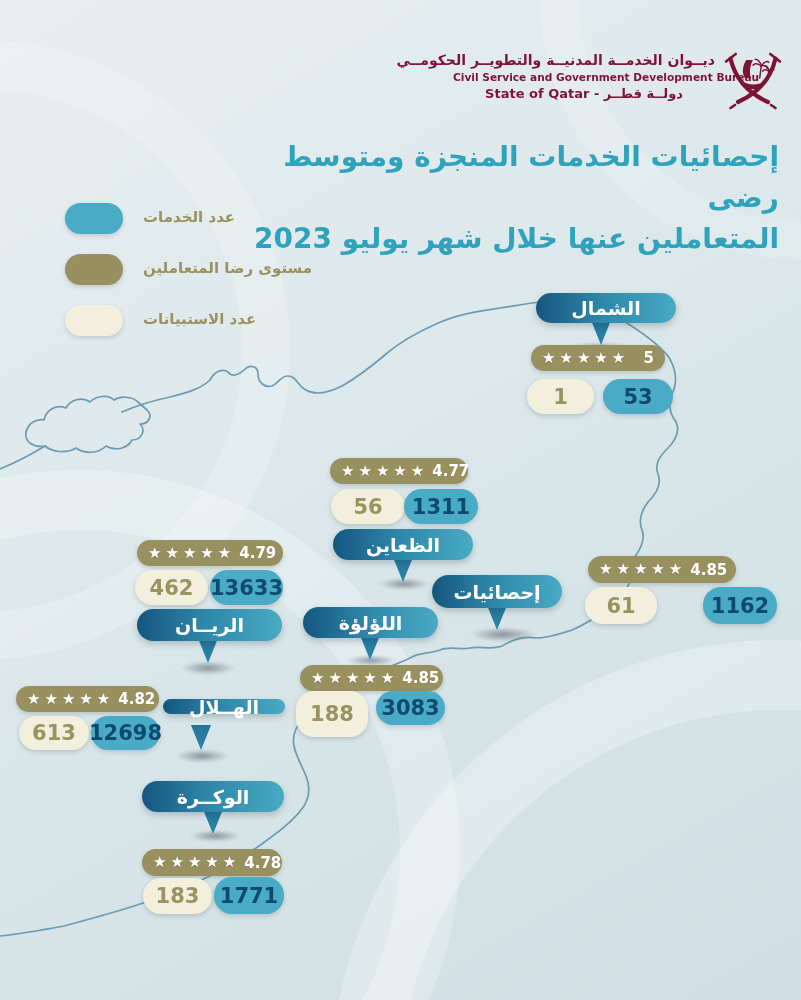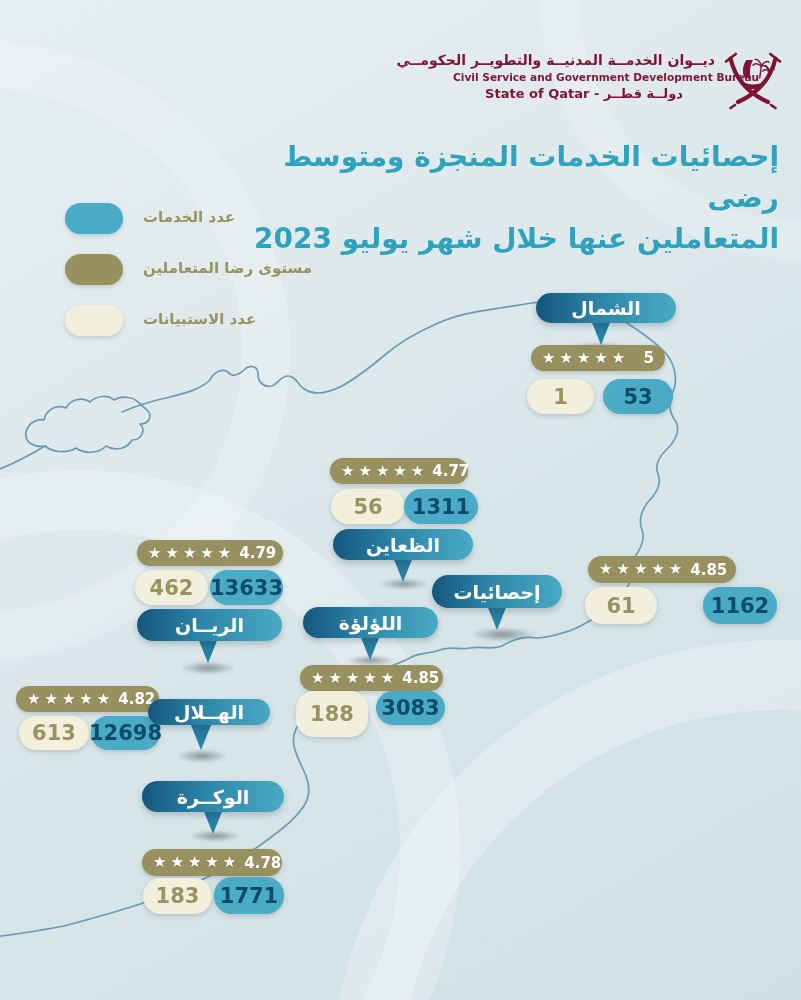--- a/index.html
+++ b/index.html
@@ -248,21 +248,21 @@
         <i class="star">★</i>
       </span>
     <span class="rating">4.82</span>
   </div>
   <div class="num-pill cream" style="left:19px;top:716px;width:70px;height:34px;">
       <span>613</span>
     </div>
   <div class="num-pill teal" style="left:91px;top:716px;width:69px;height:34px;">
       <span>12698</span>
     </div>
-  <div class="city-pill" style="left:148px;top:699px;width:122px;height:26px;">
+  <div class="city-pill" style="left:163px;top:699px;width:122px;height:15px;">
     <span>الهــلال</span>
   </div>
   <div class="pointer" style="left:189px;top:725px;"></div>
   <div class="pin-shadow" style="left:176px;top:749px;width:52px;height:14px;"></div>
 
   <div class="city-pill" style="left:142px;top:781px;width:142px;height:31px;">
     <span>الوكــرة</span>
   </div>
   <div class="pointer" style="left:201px;top:809px;"></div>
   <div class="pin-shadow" style="left:189px;top:830px;width:52px;height:12px;"></div>

